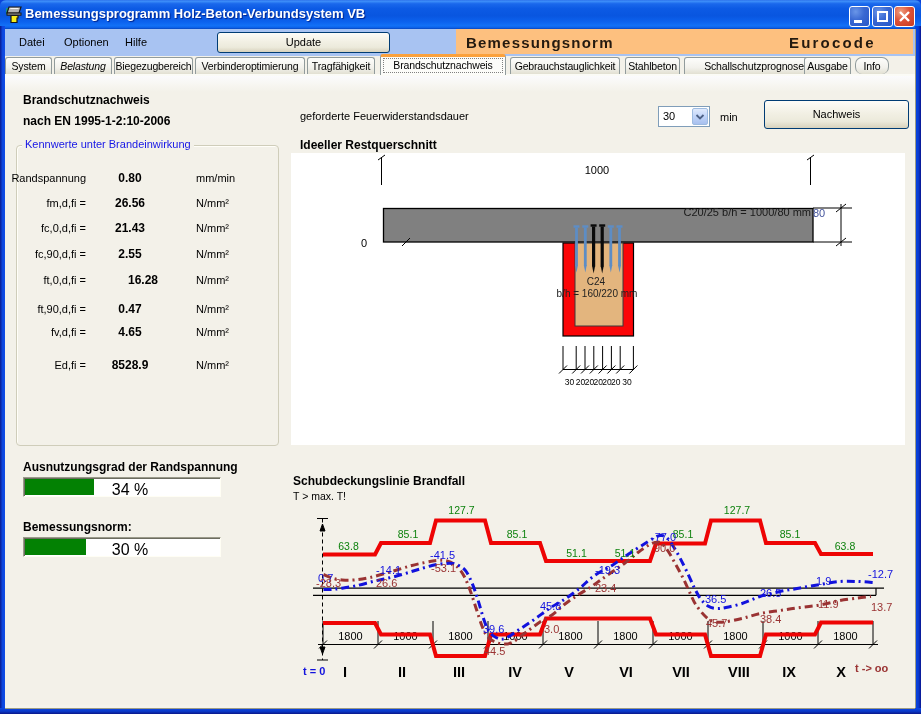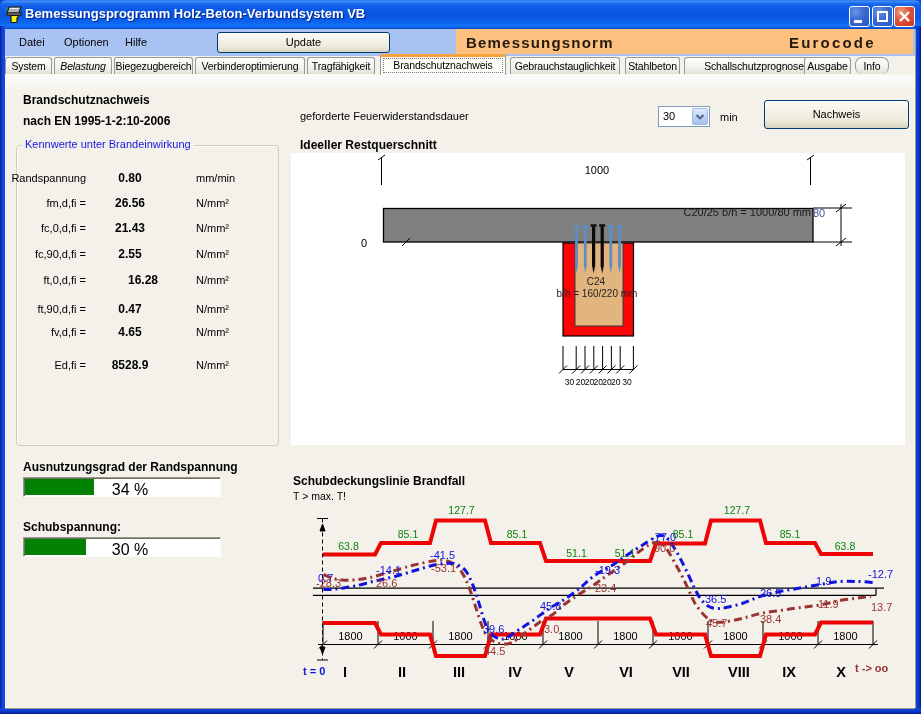--- a/index.html
+++ b/index.html
@@ -143,21 +143,21 @@
 <div class="abs lbl" style="left:196px;top:326px;">N/mm²</div>
 <div class="abs lbl" style="left:0px;top:359px;width:86px;text-align:right;">Ed,fi =</div>
 <div class="abs val" style="left:95px;top:358px;width:70px;text-align:center;">8528.9</div>
 <div class="abs lbl" style="left:196px;top:359px;">N/mm²</div>
 
 <div class="abs h1" style="left:23px;top:460px;">Ausnutzungsgrad der Randspannung</div>
 <div class="abs pbar" style="left:23px;top:477px;">
     <div class="pfill" style="width:69px;"></div>
     <div class="ptext">34 %</div>
   </div>
-<div class="abs h1" style="left:23px;top:520px;">Schubspannung:</div>
+<div class="abs h1" style="left:23px;top:520px;">Bemessungsnorm:</div>
 <div class="abs pbar" style="left:23px;top:537px;">
     <div class="pfill" style="width:61px;"></div>
     <div class="ptext">30 %</div>
   </div>
 
 <div class="abs lbl" style="left:300px;top:110px;">geforderte Feuerwiderstandsdauer</div>
 <div class="abs" id="combo">
     <span class="cbtext">30</span>
   <div class="cbbtn"><svg width="14" height="15">
         <path d="M3.5 6 L7 9.5 L10.5 6" stroke="#4d6185" stroke-width="1.8" fill="none"></path>

